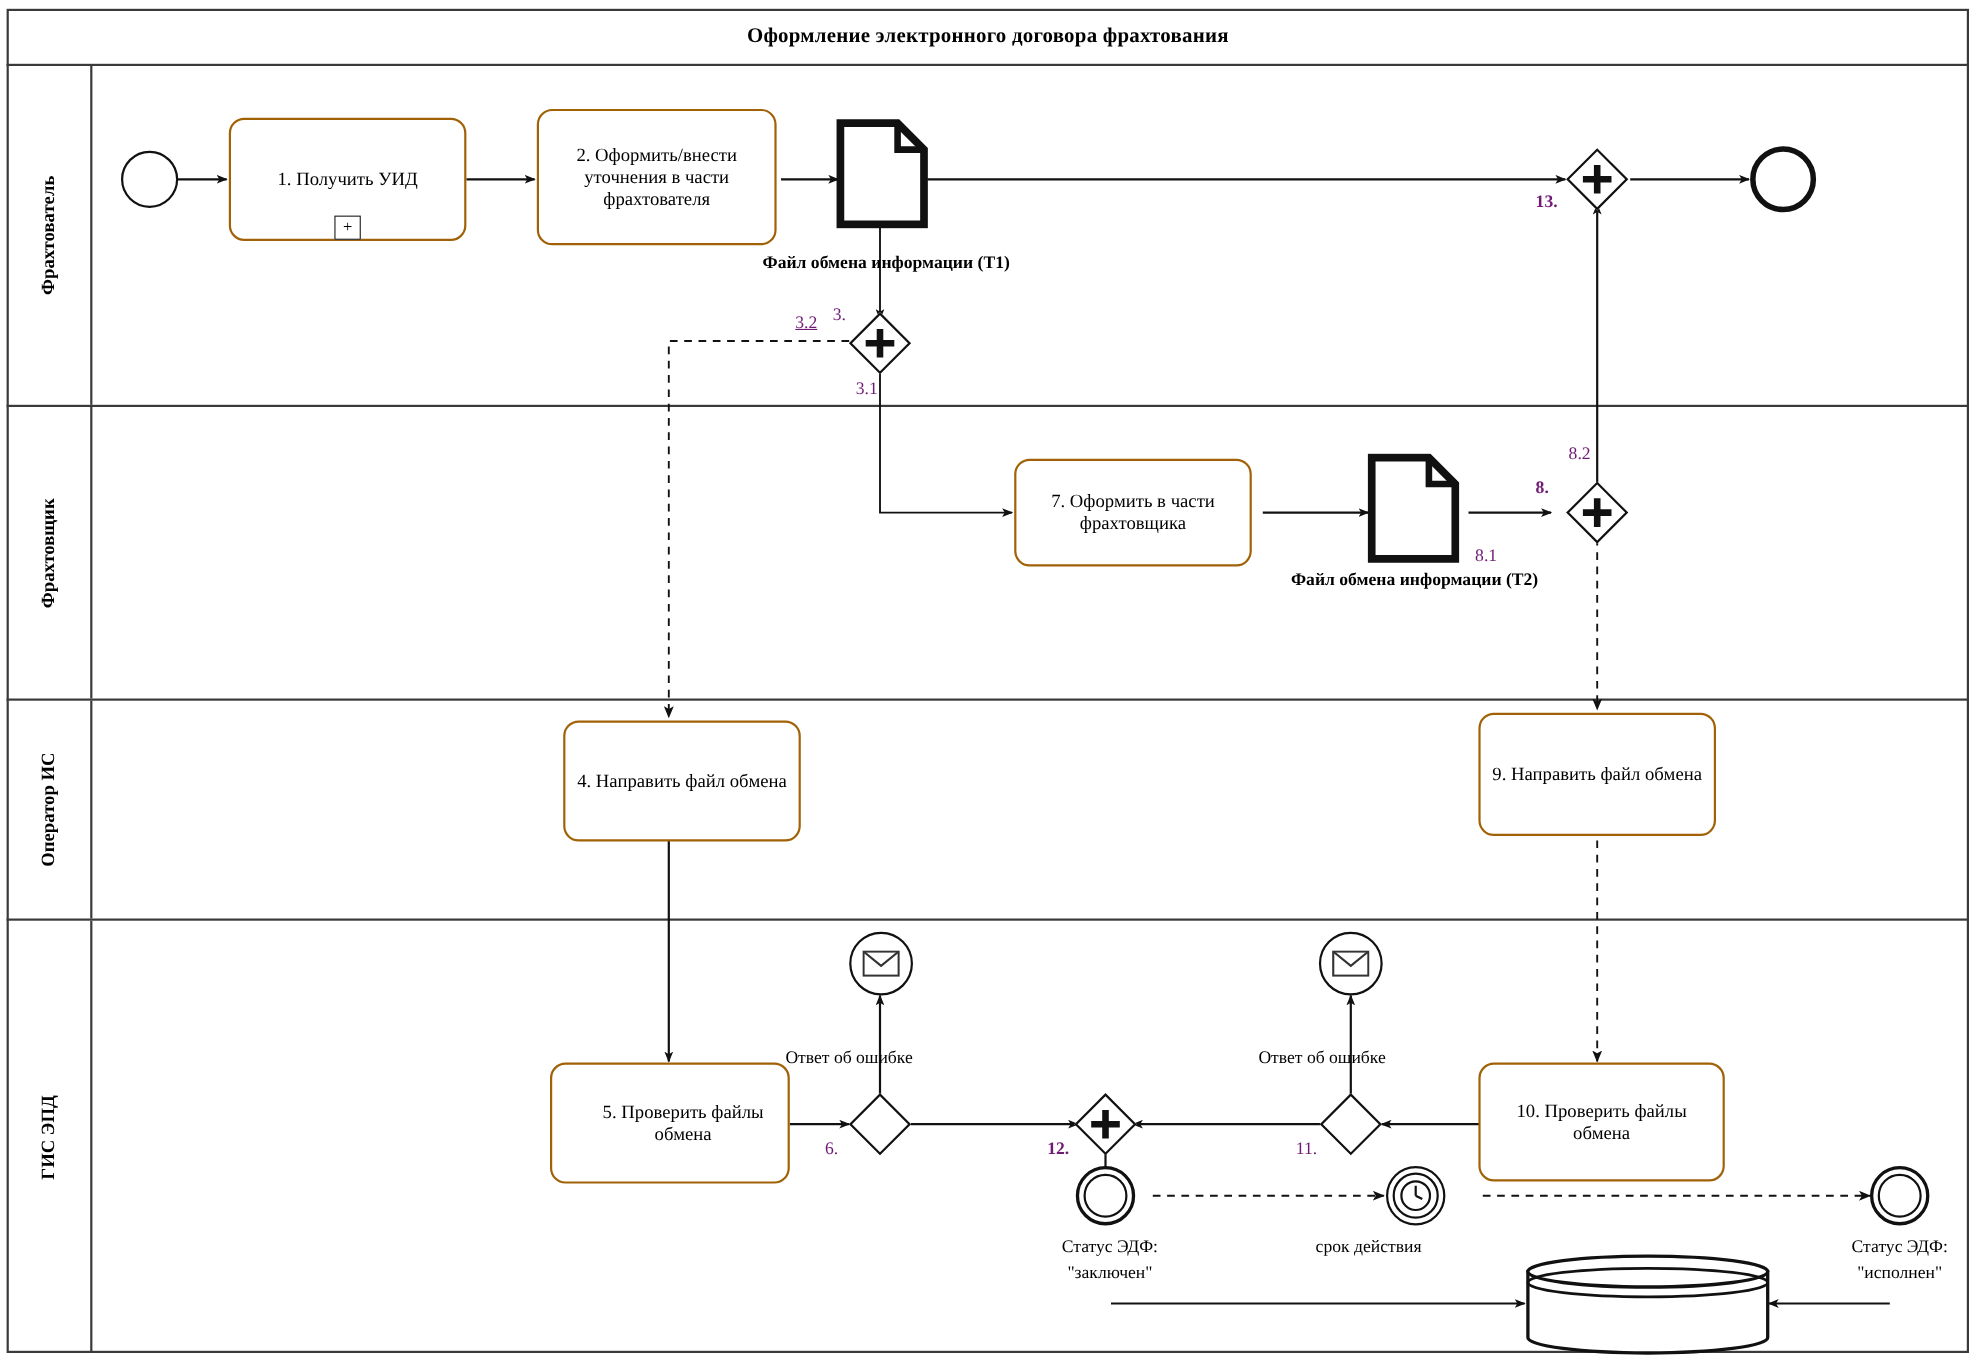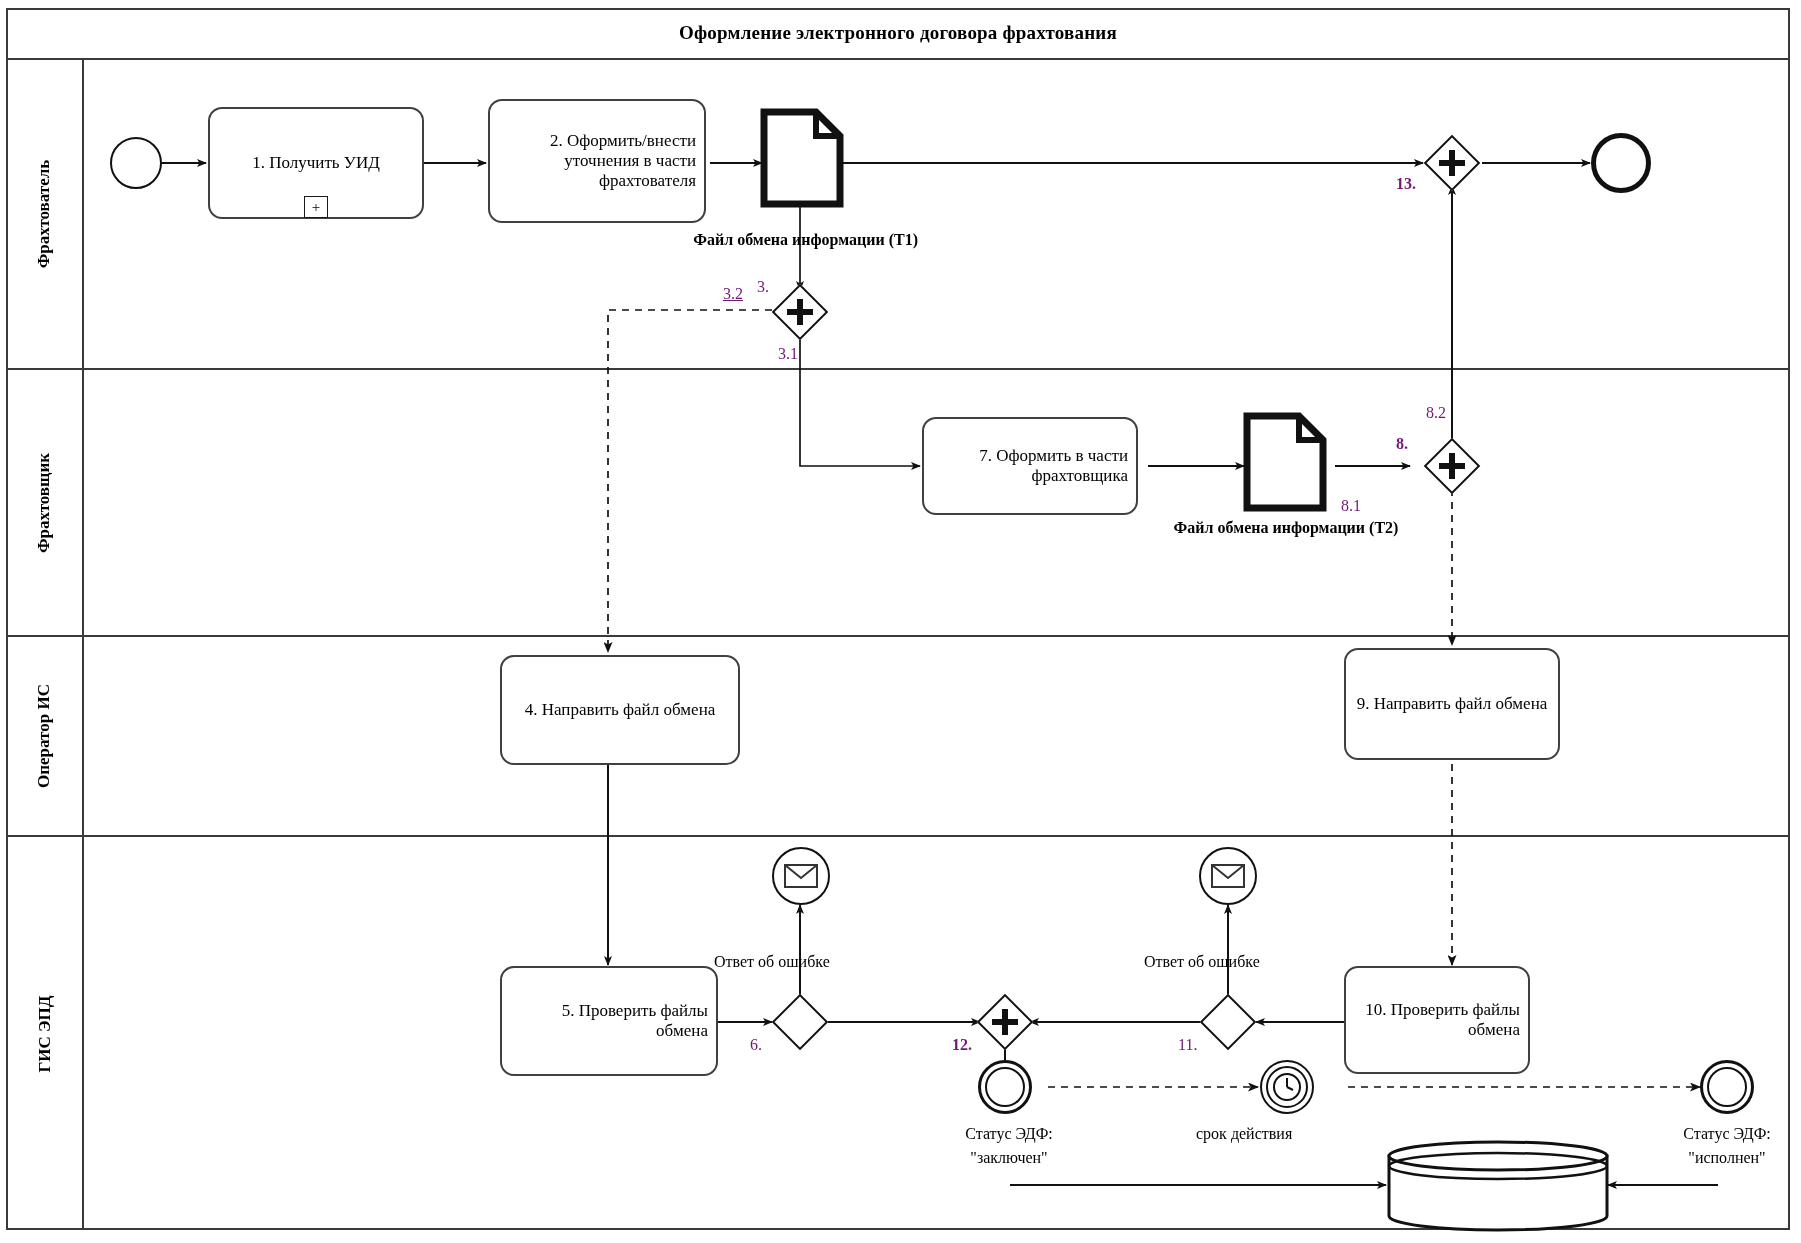--- a/index.html
+++ b/index.html
@@ -12,22 +12,22 @@
      box-sizing:border-box;display:flex;align-items:center;justify-content:center;
      font-weight:bold;font-size:19px;letter-spacing:.2px;}
   .lane{position:absolute;left:6px;box-sizing:border-box;border-bottom:2px solid #3a3a3a;}
   .lane.last{border-bottom:none;}
   .lane-head{position:absolute;left:0;top:0;width:78px;height:100%;border-right:2px solid #3a3a3a;box-sizing:border-box;
      display:flex;align-items:center;justify-content:center;}
   .lane-label{transform:rotate(-90deg);white-space:nowrap;font-weight:bold;font-size:17px;}
 
   
   .node{position:absolute;box-sizing:border-box;}
-  .task{border:2px solid #404040;border-radius:14px;background:#fff;
-        display:flex;align-items:center;justify-content:center;text-align:right;
+  .task{border:2px solid #a16207;border-radius:14px;background:#fff;
+        display:flex;align-items:center;justify-content:center;text-align:center;
         font-size:17px;line-height:1.18;padding:4px 8px;}
   .sub-marker{position:absolute;bottom:-1px;left:50%;transform:translateX(-50%);
         width:22px;height:20px;border:1.5px solid #1a1a1a;background:#fff;
         display:flex;align-items:center;justify-content:center;font-size:15px;line-height:1;}
 
   .ev{border-radius:50%;background:#fff;box-sizing:border-box;}
   .ev-start{border:2.5px solid #111;}
   .ev-end{border:5px solid #111;}
   .ev-msg{border:2px solid #111;display:flex;align-items:center;justify-content:center;}
   .ev-thick{border:3.5px solid #111;}
@@ -186,33 +186,33 @@
   <div class="gw-wrap" style="left:1425px;top:439px;width:54px;height:54px;">
     <div class="gw" style="position:absolute;left:7px;top:7px;width:40px;height:40px;"></div>
     <svg class="gw-plus" width="30" height="30" viewBox="0 0 30 30">
       <path d="M12,2 H18 V12 H28 V18 H18 V28 H12 V18 H2 V12 H12 Z" fill="#111"></path>
     </svg>
   </div>
   <div class="num" style="left:1396px;top:435px;font-weight:bold;">8.</div>
   <div class="num" style="left:1426px;top:404px;">8.2</div>
   <div class="num" style="left:1341px;top:497px;">8.1</div>
 
-  <div class="node task" style="left:500px;top:655px;width:240px;height:110px;">
+  <div class="node task" style="left:512px;top:655px;width:216px;height:110px;">
     <span>4. Направить файл обмена</span>
   </div>
 
   <div class="node task" style="left:1344px;top:648px;width:216px;height:112px;">
     <span>9. Направить файл обмена</span>
   </div>
 
   <div class="node task" style="left:500px;top:966px;width:218px;height:110px;padding-left:32px;">
     <span>5. Проверить файлы обмена</span>
   </div>
 
-  <div class="node task" style="left:1344px;top:966px;width:186px;height:108px;">
+  <div class="node task" style="left:1344px;top:966px;width:224px;height:108px;">
     <span>10. Проверить файлы обмена</span>
   </div>
 
   <div class="node ev ev-msg" style="left:772px;top:847px;width:58px;height:58px;">
     <svg width="34" height="24" viewBox="0 0 34 24">
       <rect x="1" y="1" width="32" height="22" fill="#fff" stroke="#333" stroke-width="2"></rect>
       <path d="M1,1 L17,14 L33,1" fill="none" stroke="#333" stroke-width="2"></path>
     </svg>
   </div>
   <div class="lbl" style="left:714px;top:952px;">Ответ об ошибке</div>

